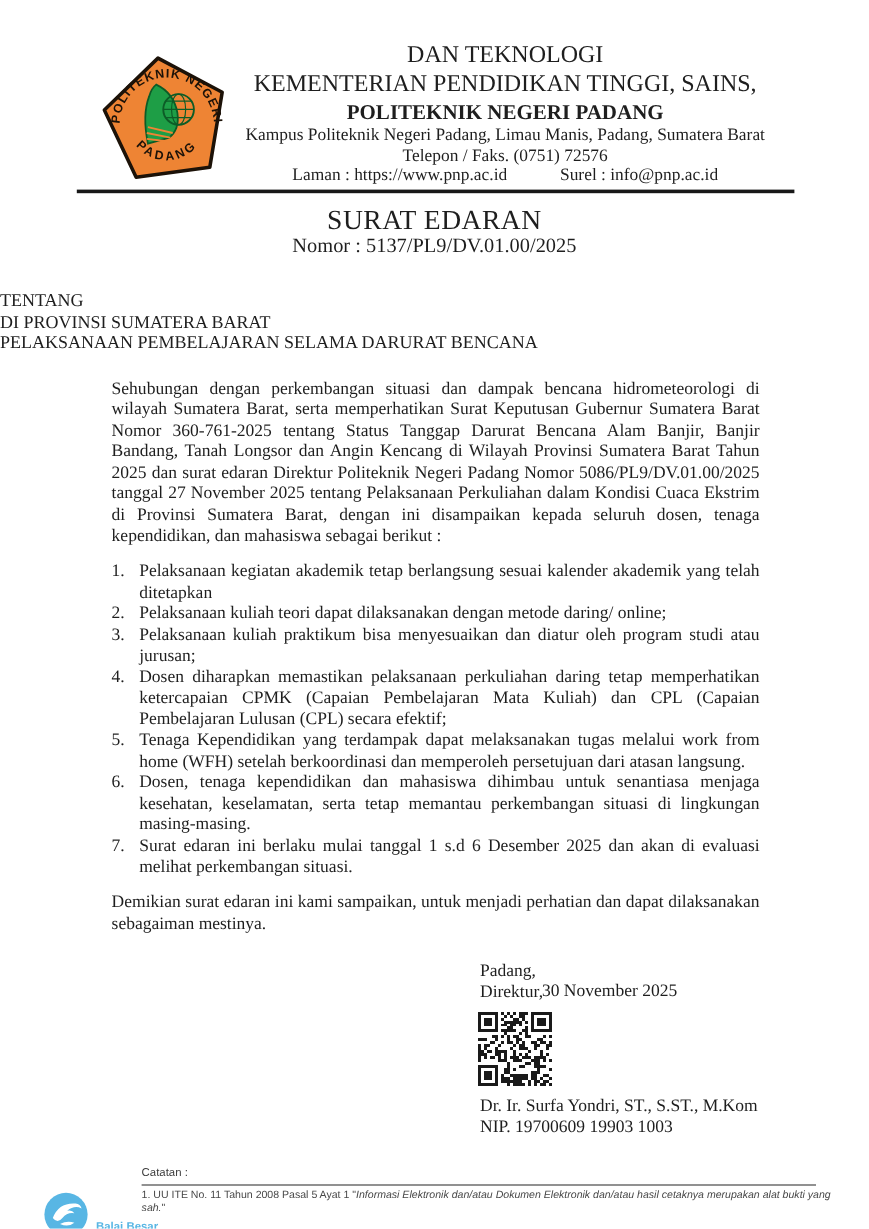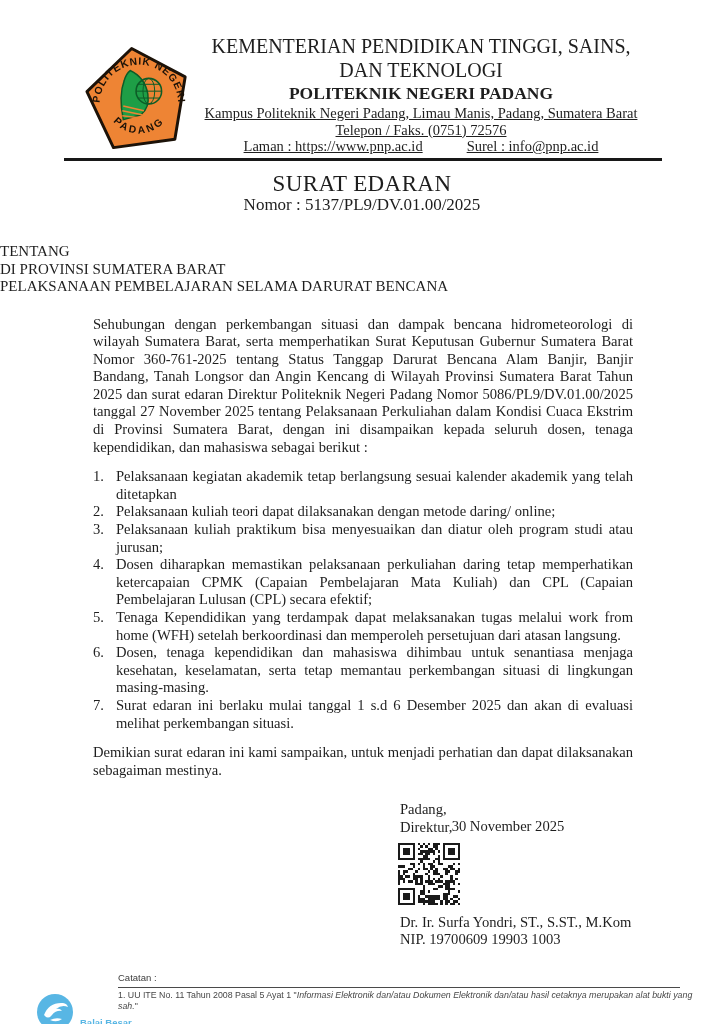--- a/index.html
+++ b/index.html
@@ -7,21 +7,21 @@
   .page{
     position:relative;width:724px;height:1024px;background:#ffffff;overflow:hidden;
     font-family:"Liberation Serif", serif;color:#1e1e1e;
   }
   
   .letterhead{position:relative;padding-top:34px;}
   .logo-wrap{position:absolute;left:78px;top:45px;width:122px;height:110px;}
   .letterhead-text{margin-left:150px;width:542px;text-align:center;}
   .ministry{font-size:20px;line-height:24px;}
   .institution{font-size:17.5px;font-weight:bold;line-height:23px;}
-  .addr{font-size:14.5px;line-height:16.5px;text-decoration:underline;}
+  .addr{font-size:14.5px;line-height:16.5px;}
   .contact-gap{display:inline-block;width:44px;}
   .rule{height:3.5px;background:#181818;margin:3px 62px 0 64px;}
   
   .title-block{text-align:center;margin-top:13px;}
   .letter-title{font-size:23px;letter-spacing:.4px;line-height:20px;}
   .letter-number{font-size:17px;line-height:17px;margin-top:2px;}
   .subject-block{text-align:left;margin-top:30px;font-size:15px;line-height:17.5px;}
   
   .body{margin:20px 91px 0 93px;font-size:14.6px;line-height:17.6px;text-align:justify;}
   .opening{margin:0;}
@@ -72,22 +72,22 @@
           <line x1="44" y1="72" x2="61" y2="74" stroke="#EE8434" stroke-width="1.6"></line>
           <circle cx="71" cy="47" r="13" fill="none" stroke="#0d5c27" stroke-width="1.6"></circle>
           <ellipse cx="71" cy="47" rx="6" ry="13" fill="none" stroke="#0d5c27" stroke-width="1"></ellipse>
           <line x1="58" y1="47" x2="84" y2="47" stroke="#0d5c27" stroke-width="1"></line>
           <line x1="60" y1="40" x2="82" y2="40" stroke="#0d5c27" stroke-width="1"></line>
           <line x1="60" y1="54" x2="82" y2="54" stroke="#0d5c27" stroke-width="1"></line>
         </g>
       </svg>
     </div>
     <div class="letterhead-text">
+      <div class="ministry">DAN TEKNOLOGI</div>
       <div class="ministry">KEMENTERIAN PENDIDIKAN TINGGI, SAINS,</div>
-      <div class="ministry">DAN TEKNOLOGI</div>
       <div class="institution">POLITEKNIK NEGERI PADANG</div>
       <div class="addr">Kampus Politeknik Negeri Padang, Limau Manis, Padang, Sumatera Barat</div>
       <div class="addr">Telepon / Faks. (0751) 72576</div>
       <div class="addr">
         <span>Laman : https://www.pnp.ac.id</span><span class="contact-gap"></span><span>Surel : info@pnp.ac.id</span>
       </div>
     </div>
   </header>
   <div class="rule"></div>
 

